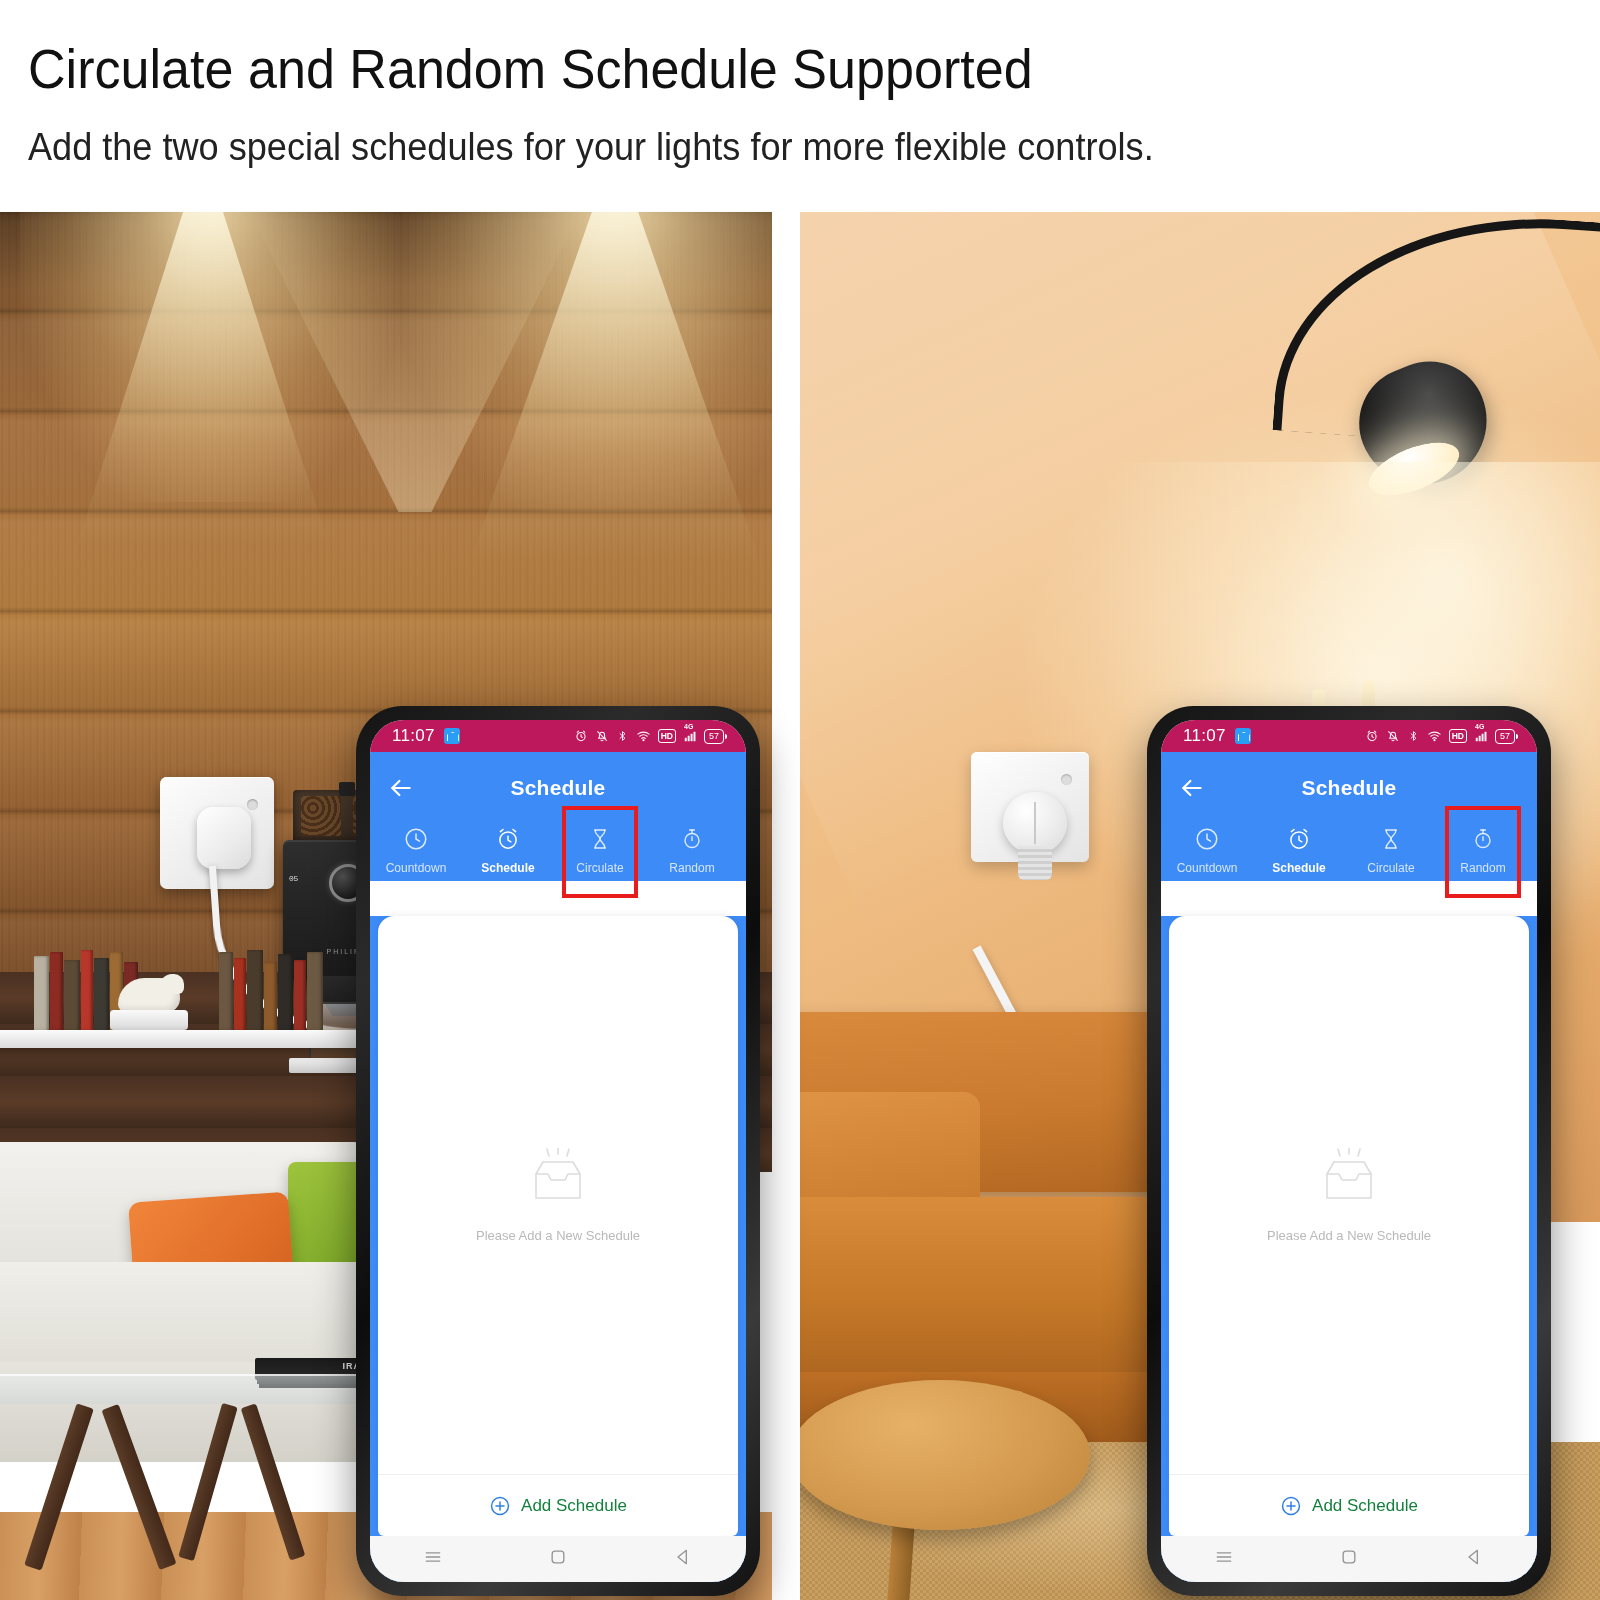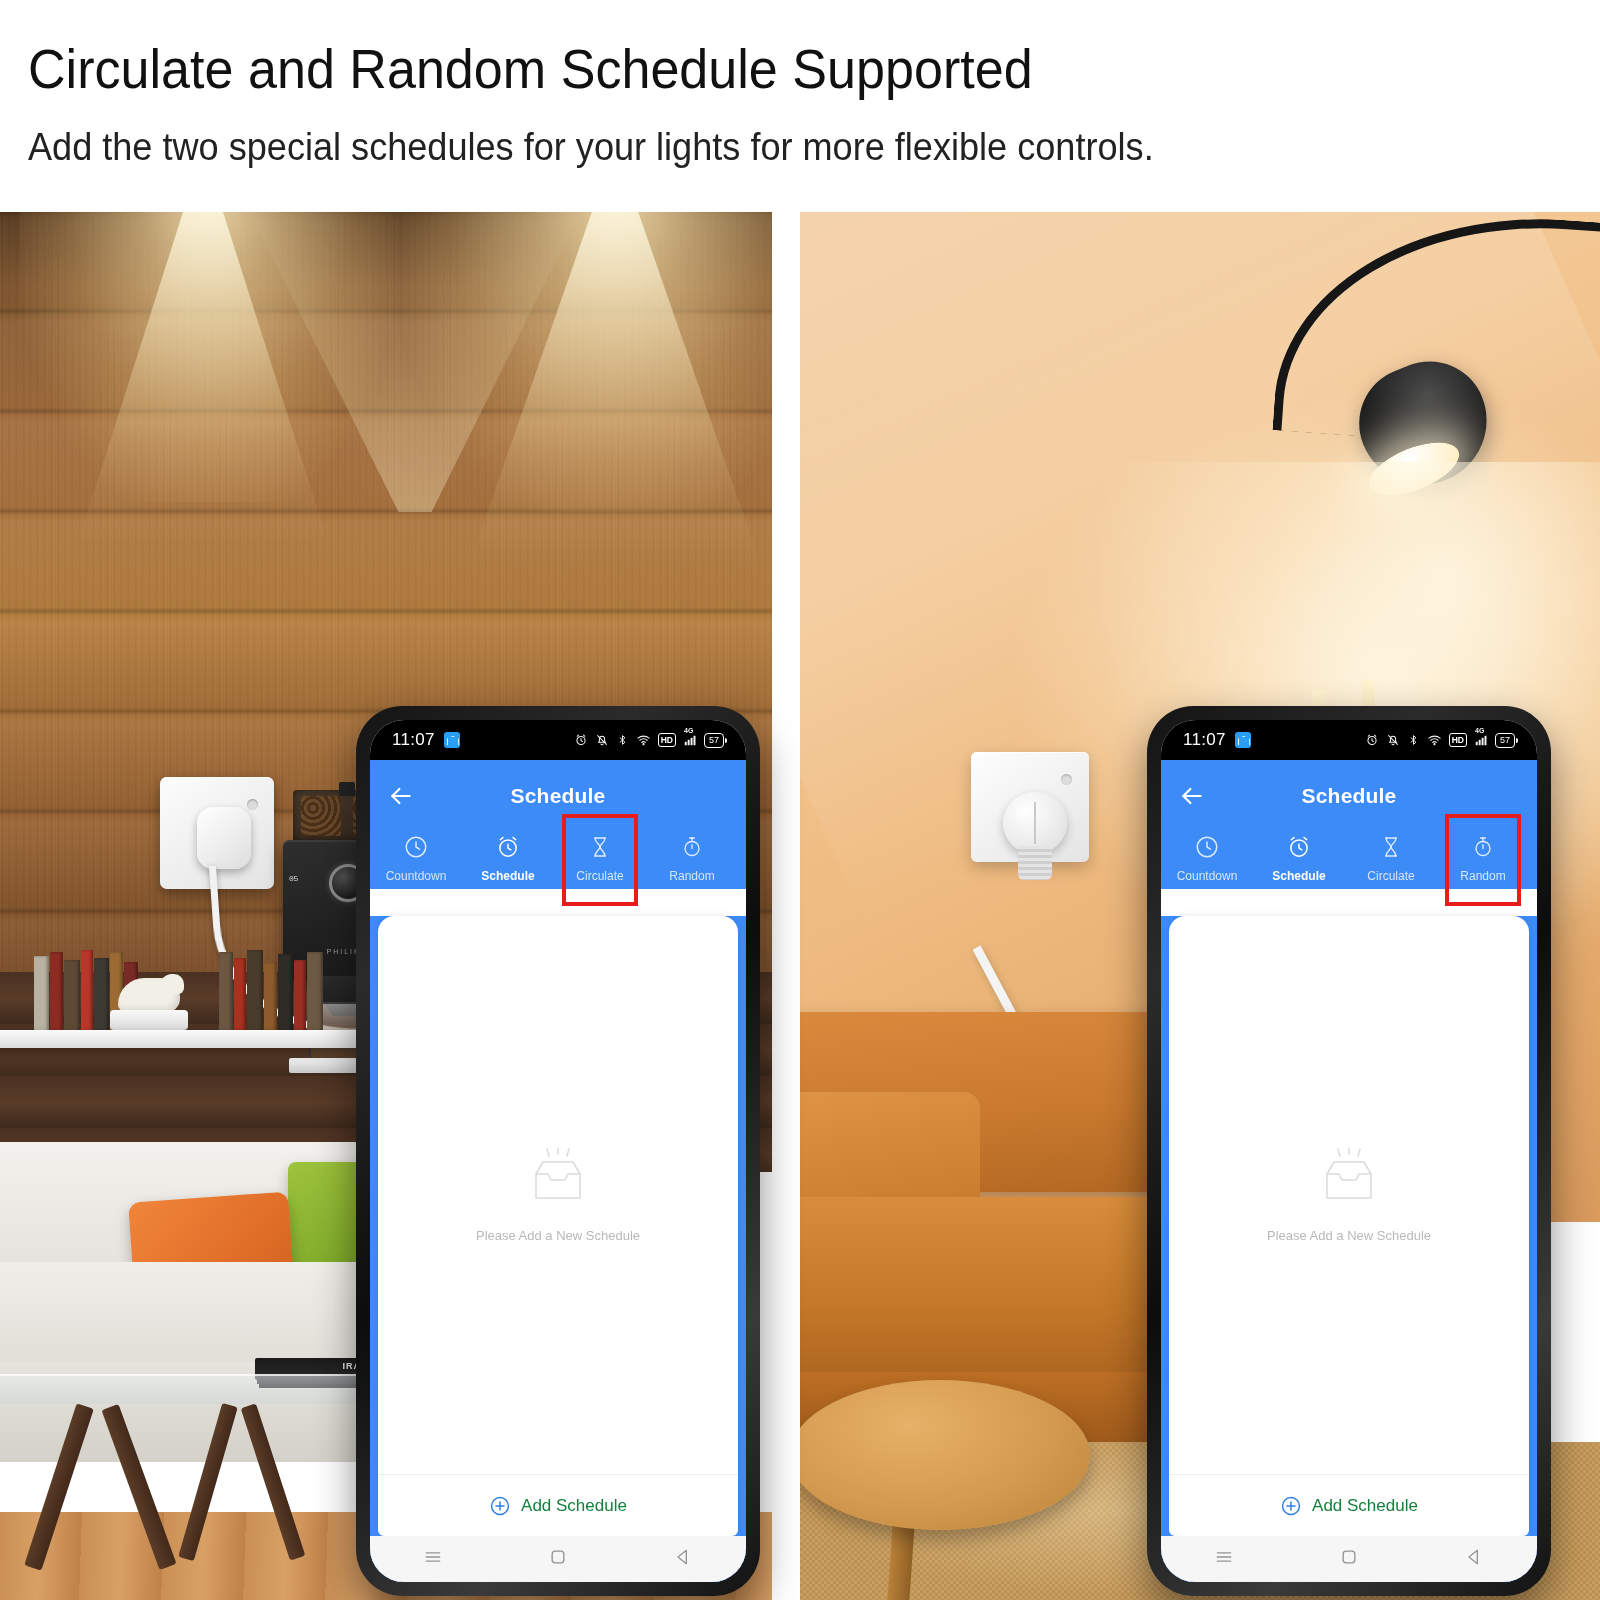--- a/index.html
+++ b/index.html
@@ -227,21 +227,21 @@
   .phone { position: absolute; }
   .phone-frame {
     position:absolute; left:0; top:0; width:100%; height:100%;
     background: linear-gradient(135deg,#141414 0%,#2b2b2b 22%,#0c0c0c 48%,#3a3a3a 78%,#121212 100%);
     border-radius: 46px; box-shadow: 0 18px 40px rgba(0,0,0,0.45);
   }
   .phone-screen {
     position:absolute; left:14px; top:14px; right:14px; bottom:14px;
     background: #fff; border-radius: 34px; overflow: hidden;
   }
-  .statusbar { position:relative; height:40px; background:#000000; color:#fff;
+  .statusbar { position:relative; height:32px; background:#be185d; color:#fff;
     display:flex; align-items:center; justify-content:space-between; padding: 0 22px; }
   .sb-left { display:flex; align-items:center; gap:9px; }
   .sb-time { font-size:17px; font-weight:500; letter-spacing:0.3px; }
   .sb-app { width:16px; height:16px; background:#2a9df4; border-radius:3px; position:relative; }
   .sb-app::after{ content:""; position:absolute; left:3px; top:4px; width:10px; height:8px;
     border:1.5px solid #fff; border-bottom:none; clip-path: polygon(0 30%,50% 0,100% 30%,100% 100%,0 100%); }
   .sb-right { display:flex; align-items:center; gap:7px; font-size:12px; }
   .sb-ico { color:#fff; opacity:0.95; display:flex; align-items:center; }
   .sb-box { border:1.4px solid #fff; border-radius:3px; font-size:8.5px; padding:0 2px; line-height:12px; font-weight:700; }
   .sb-batt { border:1.4px solid #fff; border-radius:4px; font-size:9px; padding:0 4px; line-height:13px; position:relative; }

